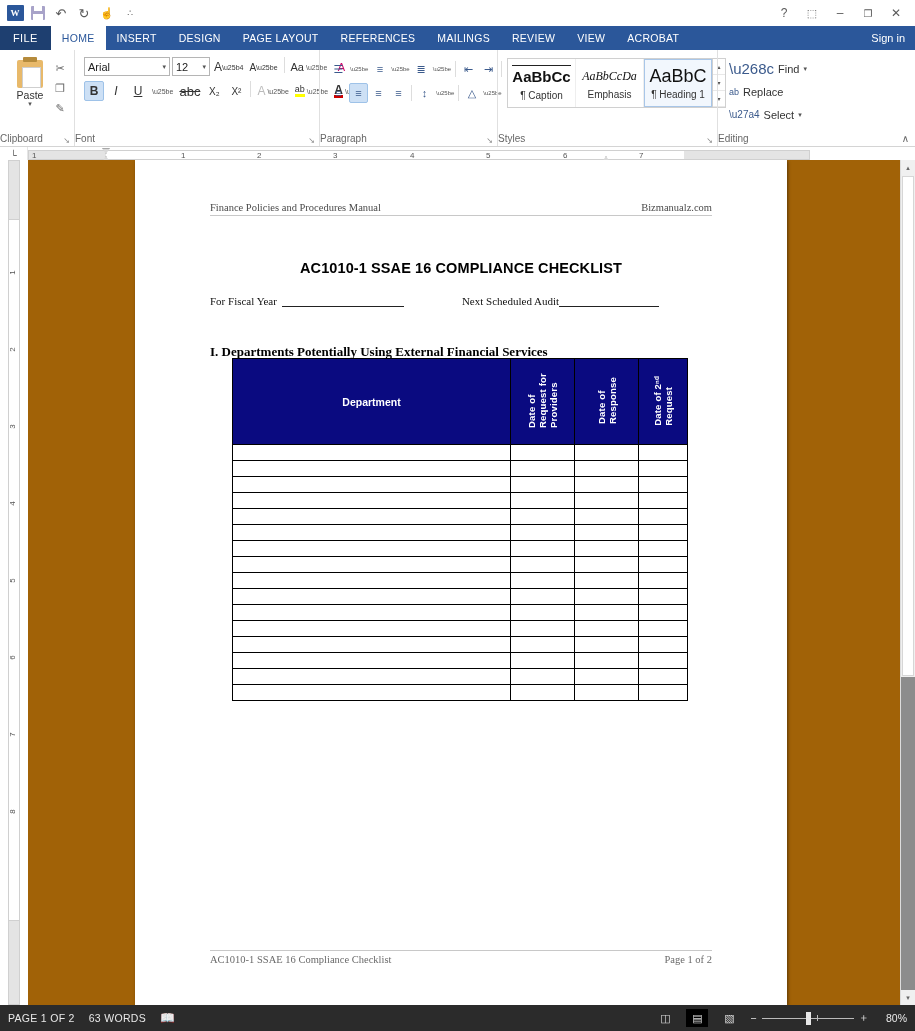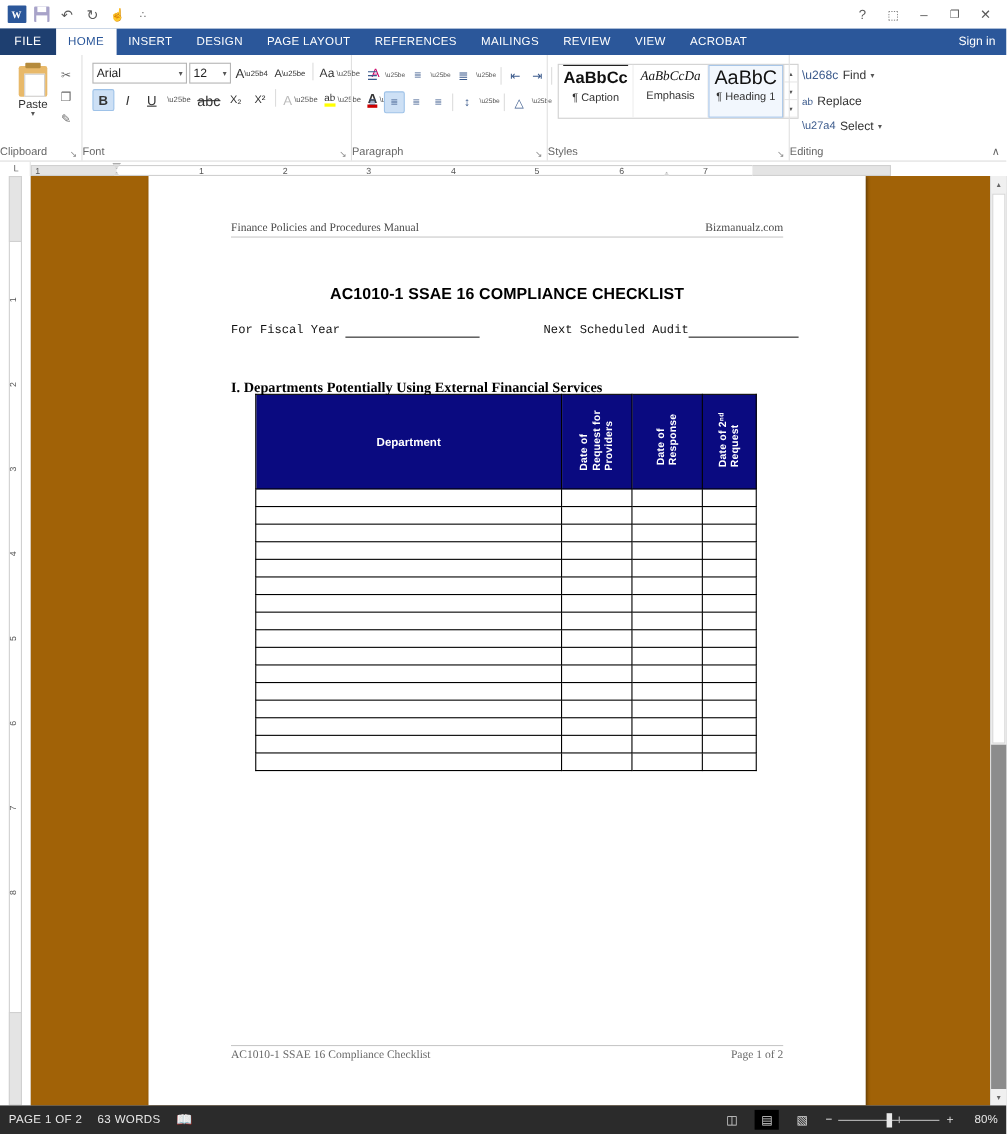--- a/index.html
+++ b/index.html
@@ -128,21 +128,21 @@
   .pbtn.on { background: #cde0f5; border: 1px solid #9ec2e8; border-radius: 2px; }
   .tinyarrow { font-size: 6px; color: #555; }
 
   
   .styles-g { width: 220px; }
   .stylebox {
     display: flex; border: 1px solid #d0d0d0; margin: 2px 0 0 4px; background: #fff;
   }
   .styleitem {
     width: 68px; height: 48px; display: flex; flex-direction: column;
-    align-items: center; border-right: 1px solid #eee;
+    align-items: center; justify-content: center; border-right: 1px solid #eee;
   }
   .styleitem.sel { border: 1px solid #a8c6e8; background: #f2f7fd; }
   .spreview { font-size: 15px; color: #111; line-height: 20px; }
   .sname { font-size: 10px; color: #333; margin-top: 3px; }
   .scroller { display: flex; flex-direction: column; width: 13px; border-left: 1px solid #d0d0d0; }
   .scroller div {
     flex: 1; display: flex; align-items: center; justify-content: center;
     font-size: 6px; color: #555; border-bottom: 1px solid #e8e8e8;
   }
 
@@ -196,21 +196,21 @@
     display: flex; justify-content: space-between; align-items: flex-end;
     border-bottom: 1px solid #c8c8c8; padding-bottom: 2px;
     font-family: "Liberation Serif", serif; font-size: 10.5px; color: #4a4a4a;
   }
   .doctitle {
     position: absolute; left: 0; right: 0; top: 100px; text-align: center;
     font-size: 14.5px; font-weight: bold; color: #000; letter-spacing: .1px;
   }
   .fieldrow {
     position: absolute; left: 75px; right: 60px; top: 135px;
-    font-family: Liberation Mono, monospace; font-size: 11px; color: #111;
+    font-family: Liberation Serif, serif; font-size: 11px; color: #111;
     display: flex;
   }
   .fld-a { display: flex; align-items: flex-end; }
   .fld-b { display: flex; align-items: flex-end; margin-left: 58px; }
   .blank { display: inline-block; border-bottom: 1px solid #222; height: 11px; }
   .sectionhead {
     position: absolute; left: 75px; top: 184px;
     font-family: "Liberation Serif", serif; font-size: 13px;
     font-weight: bold; color: #000;
   }
@@ -475,21 +475,21 @@
         </div>
       </div>
     </div>
     <div class="rlabel">Styles</div>
     <div class="dialog-launcher">↘</div>
   </div>
 
   <div class="rgroup edit-g">
     <div class="rbody" style="flex-direction:column;padding-top:5px;gap:2px">
       <div class="ebtn">
-        <span style="color:#3b5a8c;font-size:11px">\u268c</span>
+        <span style="color:#3b5a8c;font-size:15px">\u268c</span>
         <span>Find</span>
         <span class="cbarrow">▾</span>
       </div>
       <div class="ebtn">
         <span style="color:#3b5a8c;font-size:9px">ab</span>
         <span>Replace</span>
       </div>
       <div class="ebtn">
         <span style="color:#3b5a8c;font-size:10px">\u27a4</span>
         <span>Select</span>

